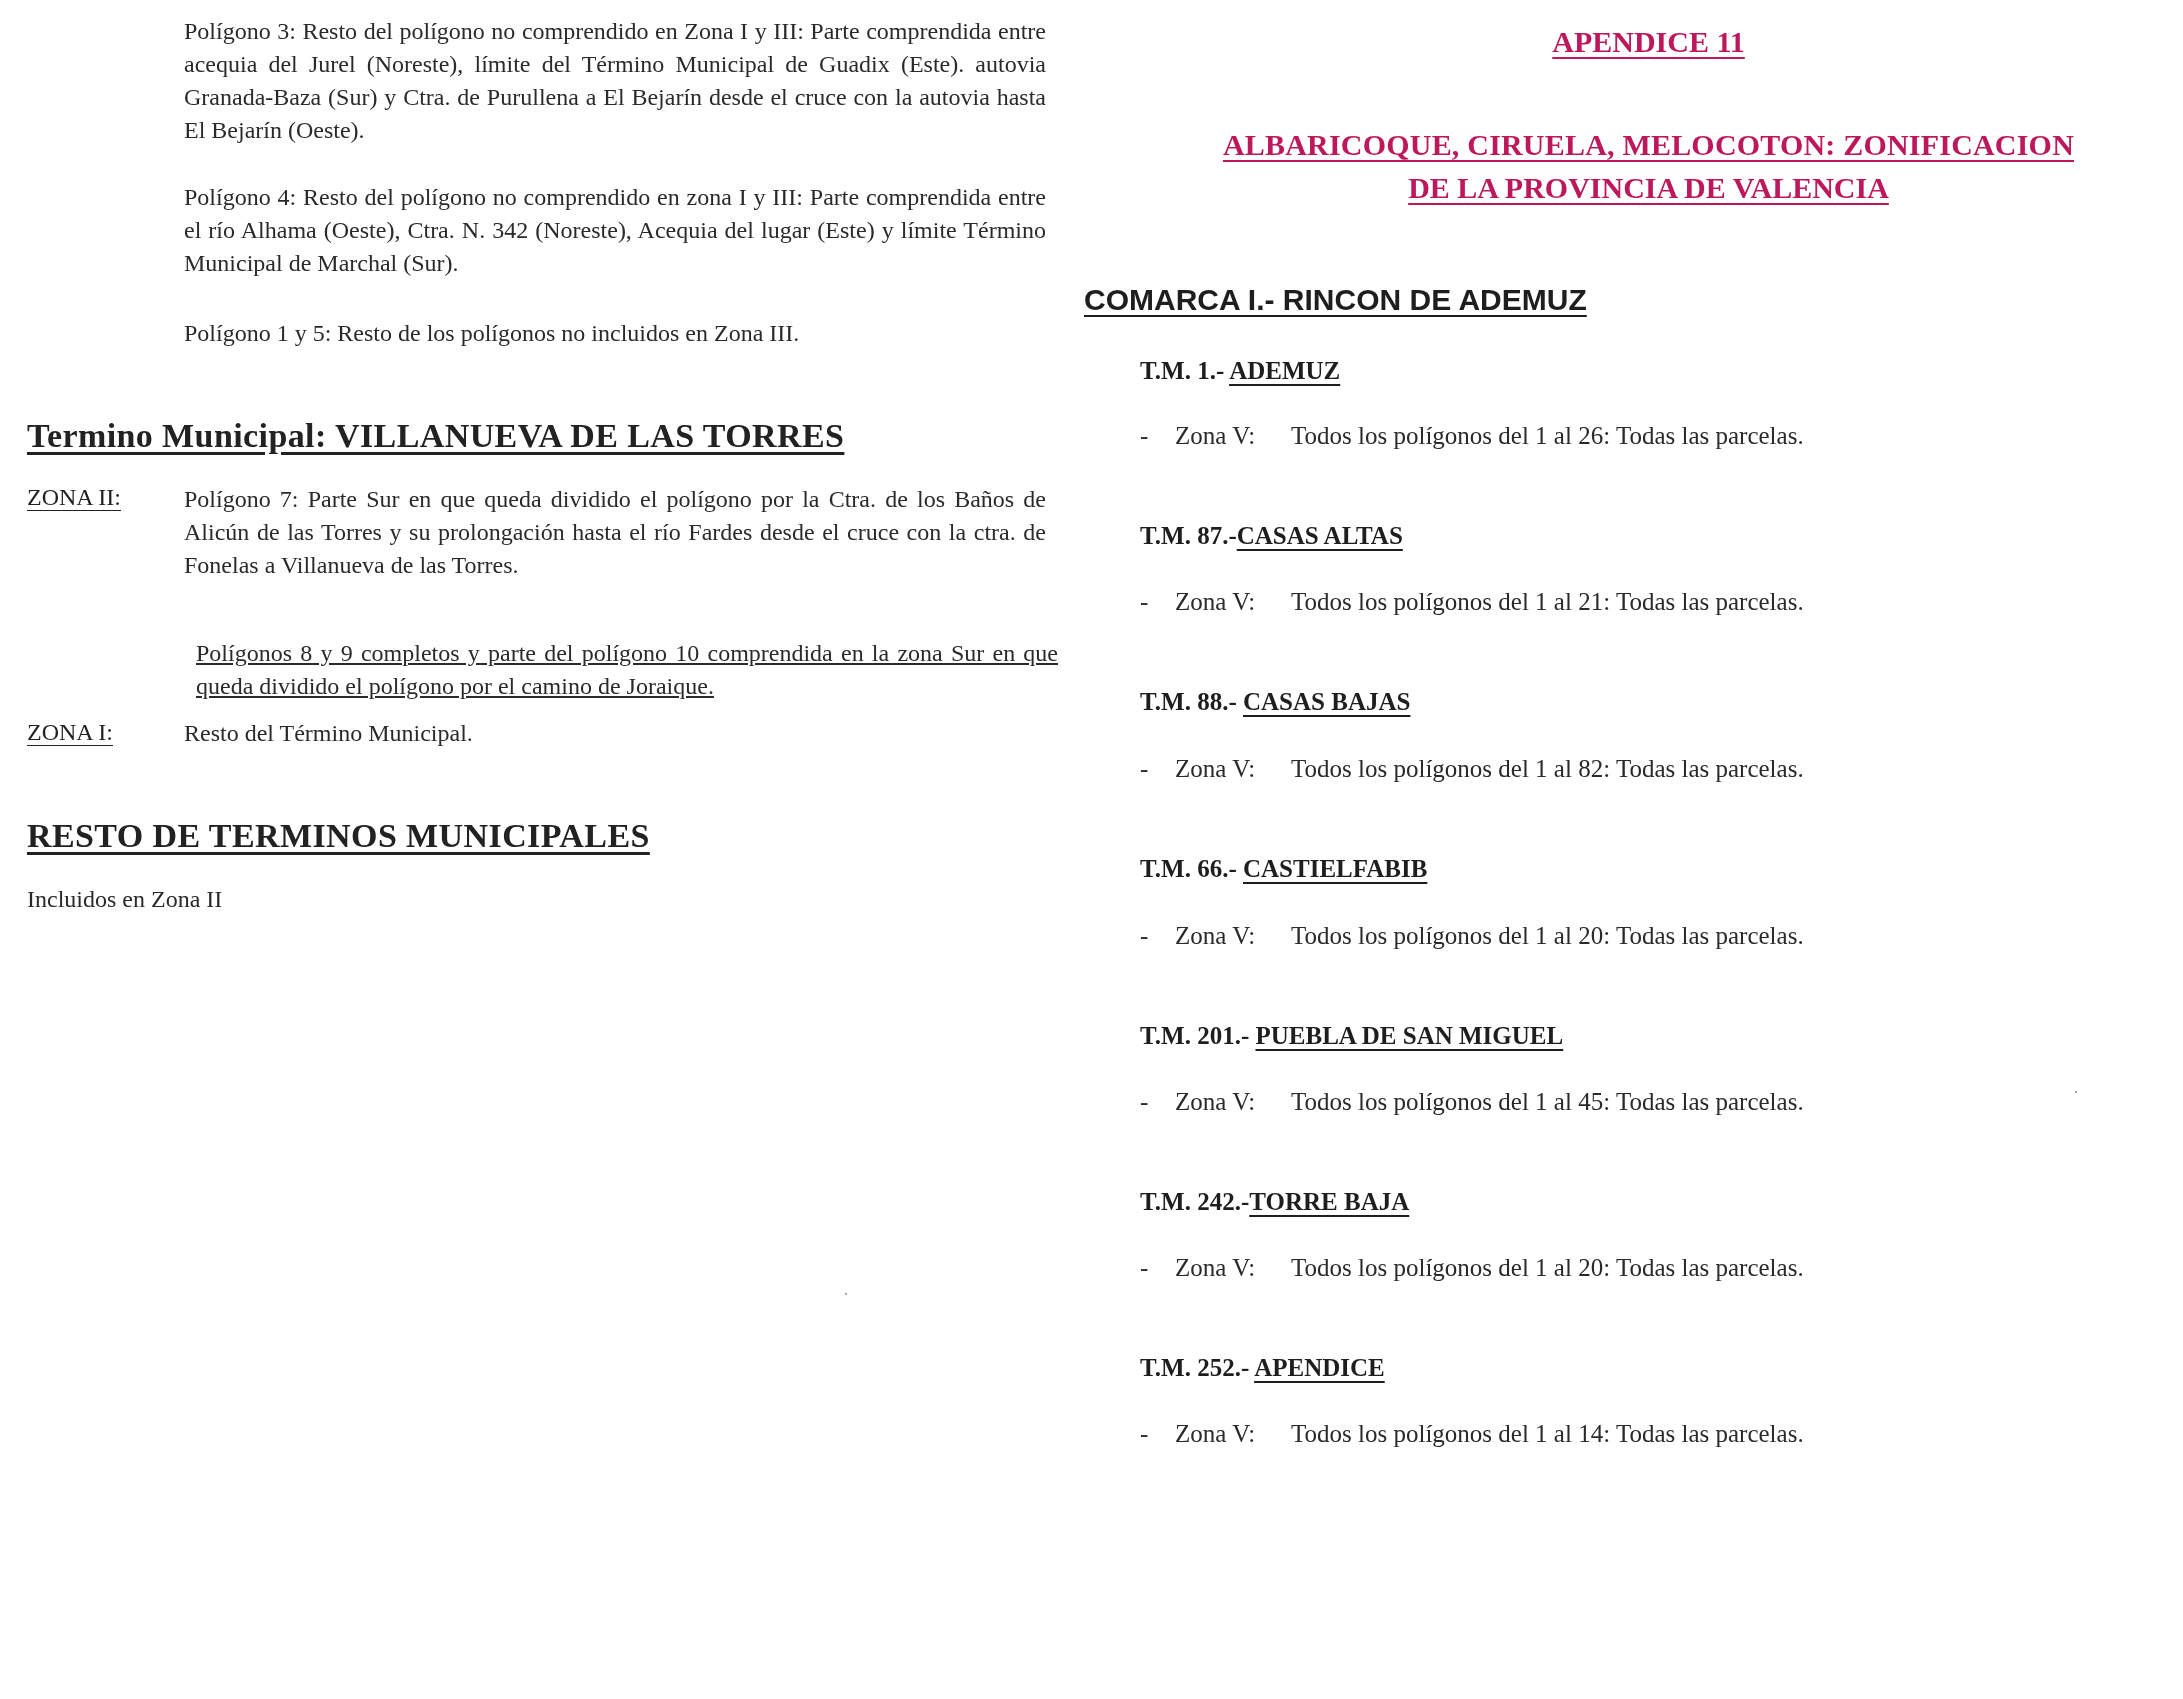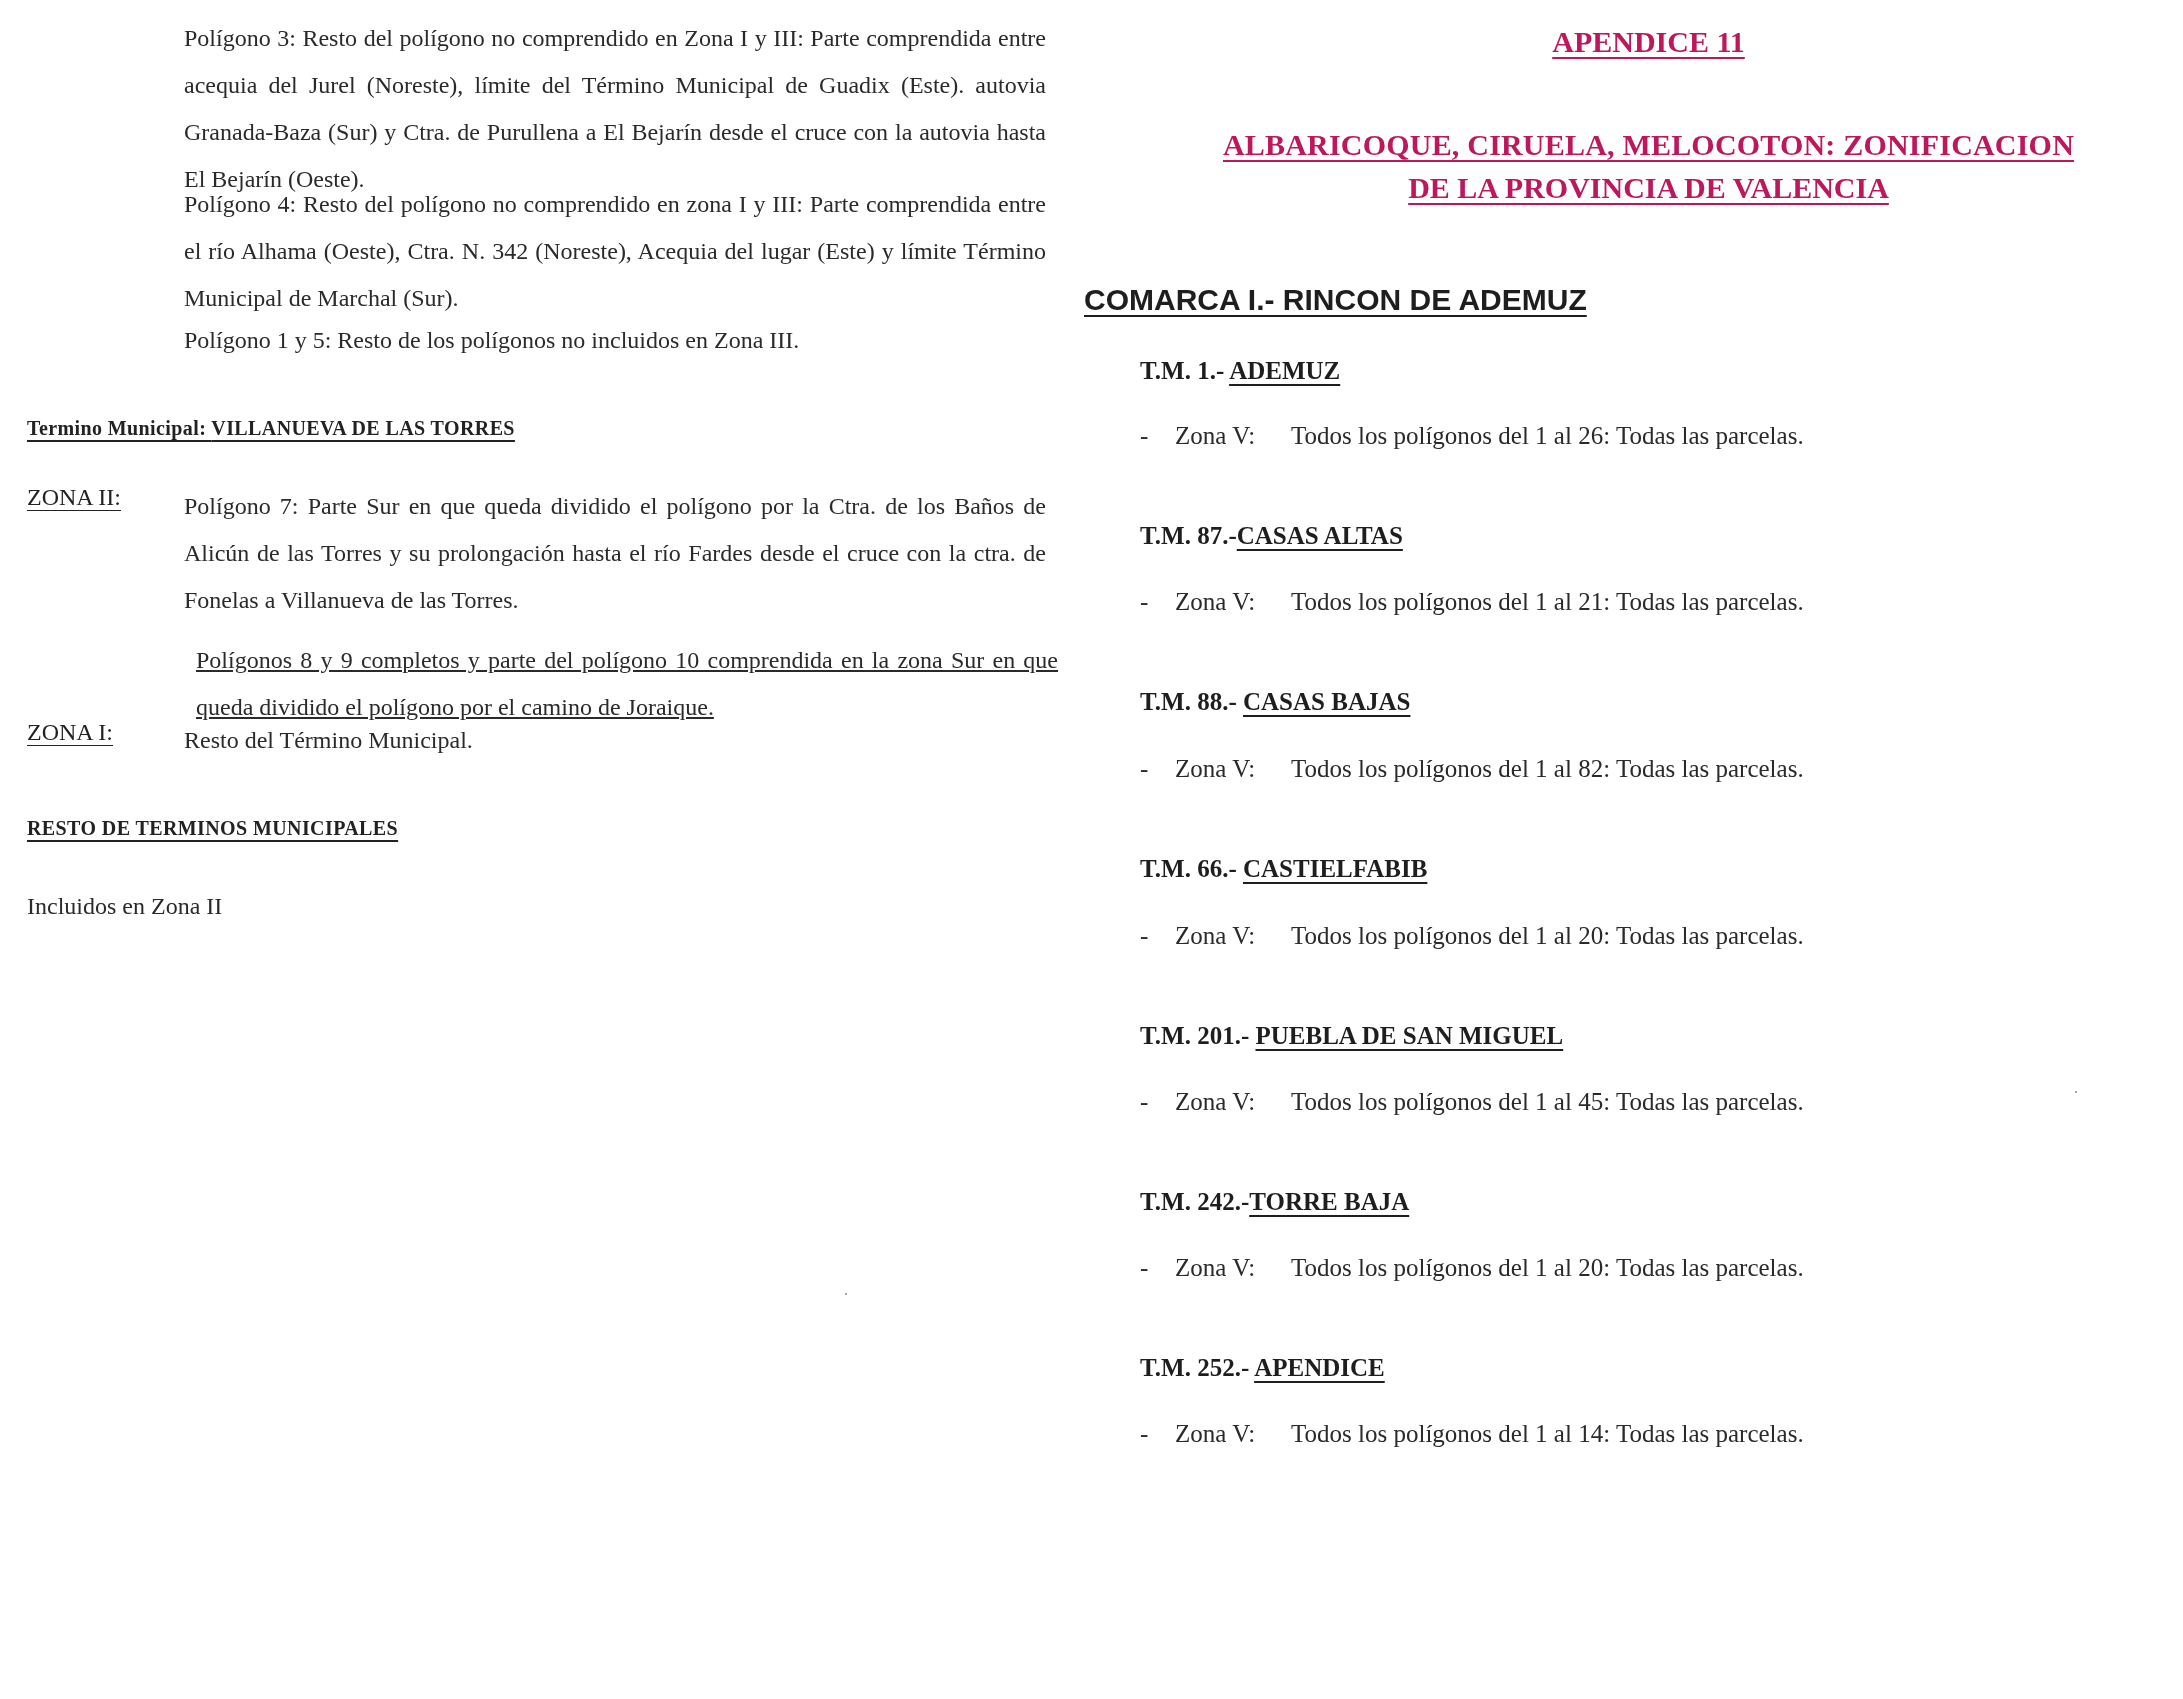--- a/index.html
+++ b/index.html
@@ -1,21 +1,21 @@
 <!DOCTYPE html>
 <html style="font-size:11.6px"><head>
 <meta charset="utf-8">
 <style>
   html, body { margin:0; padding:0; background:#ffffff; }
   body { width:2183px; height:1699px; position:relative; overflow:hidden;
          font-family:"Liberation Serif", serif; color:#222; }
   .abs { position:absolute; }
-  .para { font-size:24px; line-height:47px; text-align:justify; color:#2a2a2a; }
+  .para { font-size:24px; line-height:33px; text-align:justify; color:#2a2a2a; }
   .u { text-decoration:underline; text-decoration-thickness:2.2px; text-underline-offset:5px; }
-  .h-sec { font-size:20px; font-weight:bold; letter-spacing:0.4px;text-decoration:underline; }
+  .h-sec { font-size:34px; font-weight:bold; letter-spacing:0.4px;text-decoration:underline; }
   .zona-lbl { font-size:24px; }
   .title { font-size:30px; font-weight:bold; text-align:center; line-height:45px; color:#be185d; }
   .comarca { font-family:"Liberation Sans", sans-serif; font-weight:bold; font-size:30px; color:#1e1e1e; }
   .tm { font-size:25px; font-weight:bold; color:#1e1e1e; }
   .zone-line { font-size:25px; color:#2a2a2a; }
   .zone-line .dash { display:inline-block; width:35px; }
   .zone-line .zl { display:inline-block; width:116px; }
   .speck { position:absolute; width:2.2px; height:2.2px; background:#888; border-radius:50%; }
 </style>
 </head>

